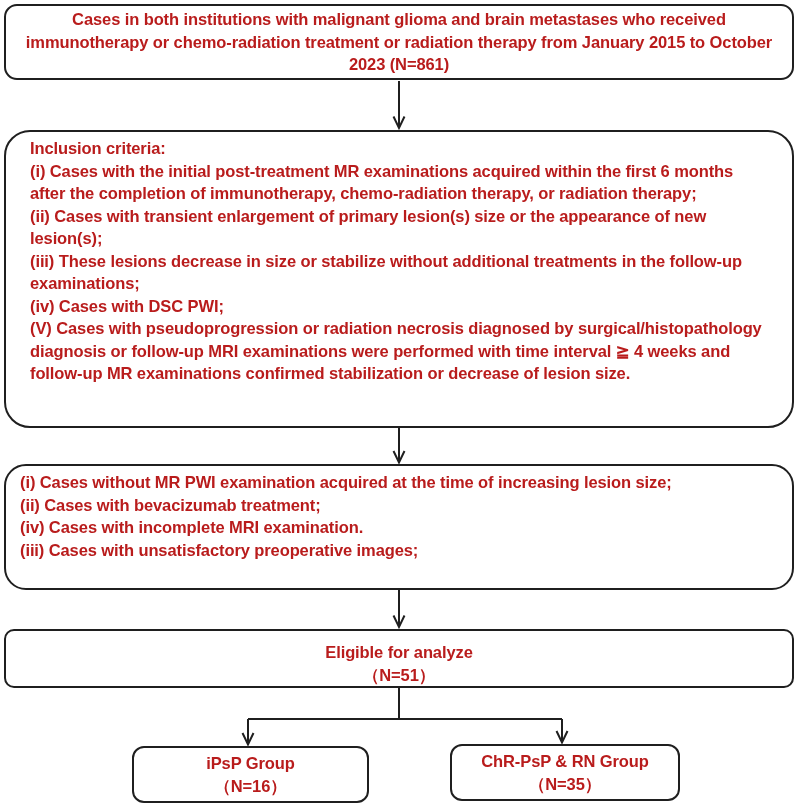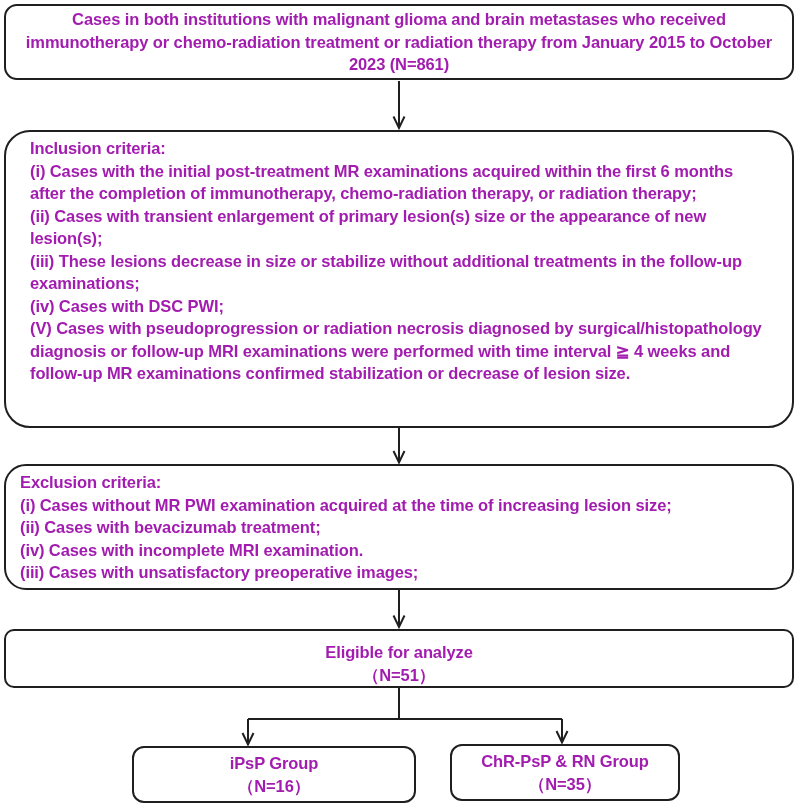--- a/index.html
+++ b/index.html
@@ -3,21 +3,21 @@
 <meta charset="utf-8">
 <style>
   html, body { margin: 0; padding: 0; background: #ffffff; }
   .stage {
     position: relative;
     width: 798px;
     height: 808px;
     background: #ffffff;
     font-family: "Liberation Sans", sans-serif;
     font-weight: bold;
-    color: #a21caf;
+    color: #b91c1c;
     overflow: hidden;
   }
   .box {
     position: absolute;
     box-sizing: border-box;
     border: 2.5px solid #1f1f1f;
     background: #ffffff;
     font-size: 16.5px;
     line-height: 22.5px;
     letter-spacing: -0.1px;
@@ -26,21 +26,21 @@
     display: flex;
     flex-direction: column;
     align-items: center;
     justify-content: center;
     text-align: center;
   }
   .top-box    { left: 4px;   top: 4px;   width: 790px; height: 76px;  border-radius: 13px; padding: 0 10px; }
   .incl-box   { left: 4px;   top: 130px; width: 790px; height: 298px; border-radius: 26px; padding: 5px 24px; }
   .excl-box   { left: 4px;   top: 464px; width: 790px; height: 126px; border-radius: 22px; padding: 5px 14px; }
   .elig-box   { left: 4px;   top: 629px; width: 790px; height: 59px;  border-radius: 10px; justify-content: flex-end; }
-  .ipsp-box   { left: 132px; top: 746px; width: 284px; height: 57px;  border-radius: 12px; }
+  .ipsp-box   { left: 132px; top: 746px; width: 237px; height: 57px;  border-radius: 12px; }
   .chr-box    { left: 450px; top: 744px; width: 230px; height: 57px;  border-radius: 12px; }
   .criteria-title { display: block; }
   .criteria-item  { display: block; }
   svg.connectors {
     position: absolute;
     left: 0; top: 0;
     width: 798px; height: 808px;
     pointer-events: none;
   }
   svg.connectors path, svg.connectors line {
@@ -88,21 +88,20 @@
   <div class="box incl-box">
     <span class="criteria-title">Inclusion criteria:</span>
     <span class="criteria-item">(i) Cases with the initial post-treatment MR examinations acquired within the first 6 months after the completion of immunotherapy, chemo-radiation therapy, or radiation therapy;</span>
     <span class="criteria-item">(ii) Cases with transient enlargement of primary lesion(s) size or the appearance of new lesion(s);</span>
     <span class="criteria-item">(iii) These lesions decrease in size or stabilize without additional treatments in the follow-up examinations;</span>
     <span class="criteria-item">(iv) Cases with DSC PWI;</span>
     <span class="criteria-item">(V) Cases with pseudoprogression or radiation necrosis diagnosed by surgical/histopathology diagnosis or follow-up MRI examinations were performed with time interval ≧ 4 weeks and follow-up MR examinations confirmed stabilization or decrease of lesion size.</span>
   </div>
 
   <div class="box excl-box">
-    <span class="criteria-title">Exclusion criteria:</span>
     <span class="criteria-item">(i) Cases without MR PWI examination acquired at the time of increasing lesion size;</span>
     <span class="criteria-item">(ii) Cases with bevacizumab treatment;</span>
     <span class="criteria-item">(iv) Cases with incomplete MRI examination.</span>
     <span class="criteria-item">(iii) Cases with unsatisfactory preoperative images;</span>
   </div>
 
   <div class="box elig-box center-box">
     <span>Eligible for analyze</span>
     <span>（N=51）</span>
   </div>

